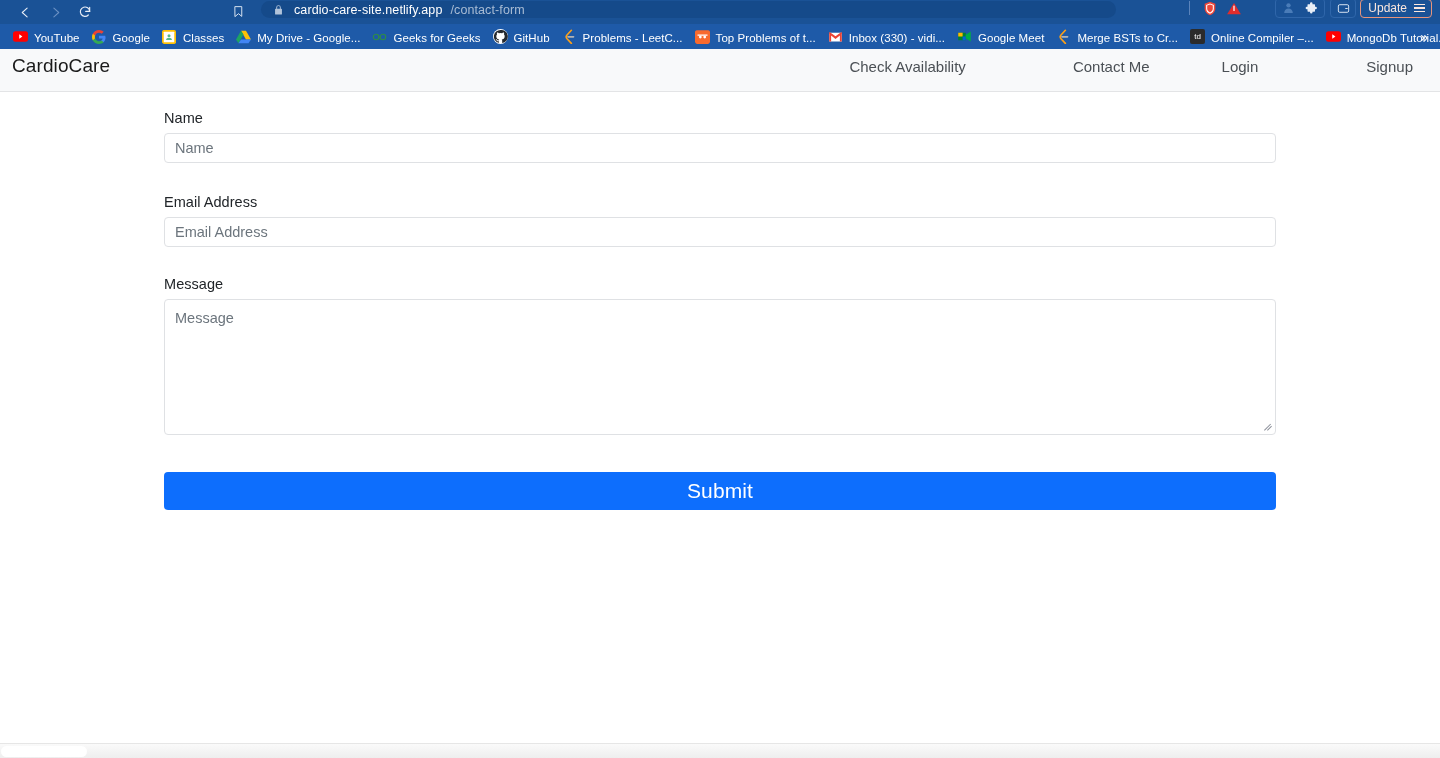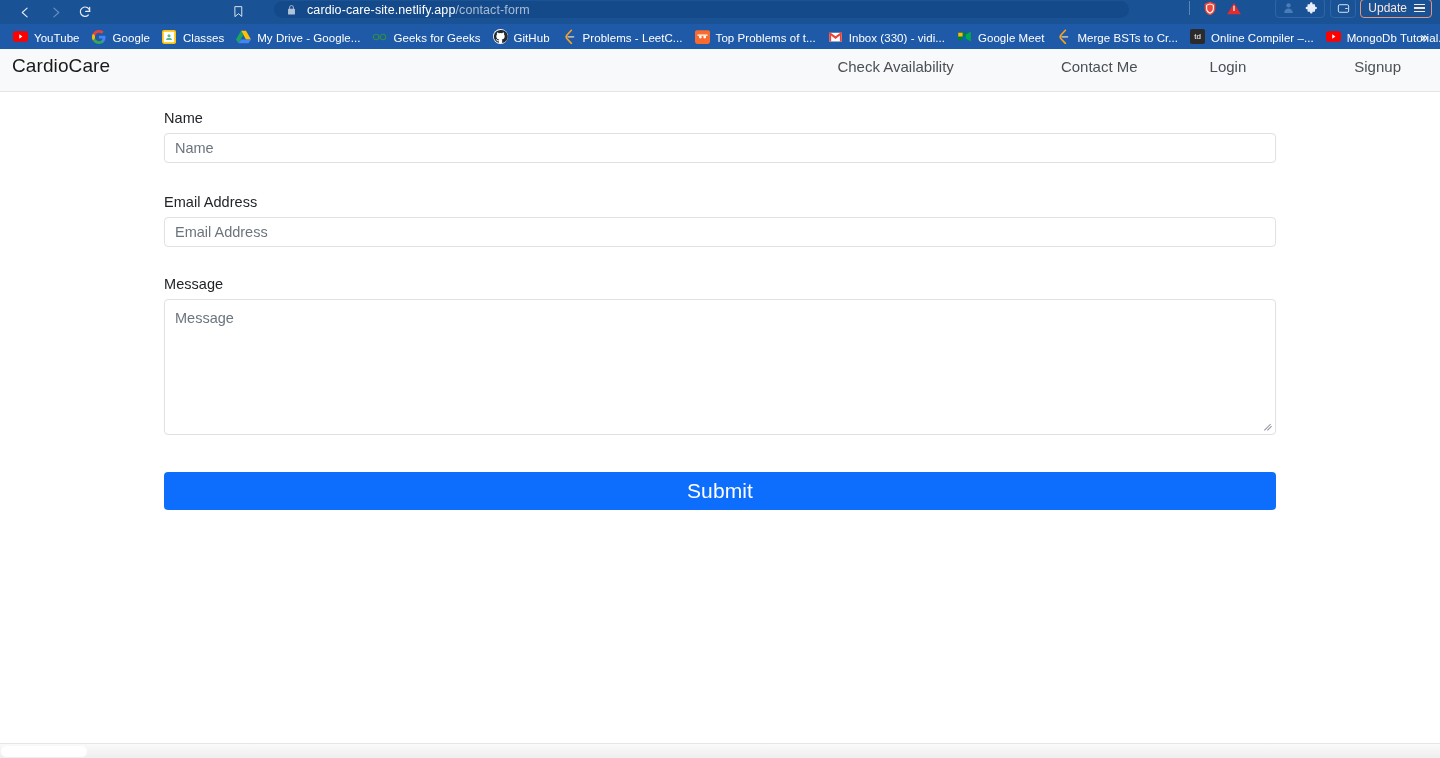--- a/index.html
+++ b/index.html
@@ -37,42 +37,42 @@
   .bookmark-star {
     position: absolute;
     left: 232px; top: 4px;
     width: 16px; height: 16px;
     color: #dbe5f2;
     cursor: pointer;
   }
 
   .omnibox {
     position: absolute;
-    left: 274px; top: 1px;
+    left: 261px; top: 1px;
     width: 855px; height: 17px;
     background: #154a8a;
     border-radius: 11px;
     display: flex;
     align-items: center;
     padding: 0 12px;
     cursor: text;
   }
   .lock-ico {
     width: 11px; height: 12px;
     margin-right: 10px;
     flex: 0 0 auto;
     opacity: .85;
   }
   .url-text {
     font-size: 12.5px;
     color: #ffffff;
     white-space: nowrap;
     letter-spacing: .1px;
   }
-  .url-path { color: #a9bcd4; }
+  .url-path { color: #a9bcd4; margin-left: 8px; }
 
   .tb-right {
     position: absolute;
     right: 8px; top: 0;
     height: 16px;
     display: flex; align-items: center; gap: 0px;
   }
   .tb-sep {
     width: 1px; height: 14px;
     background: #5b84bb;
@@ -177,21 +177,21 @@
     font-size: 15px;
     color: #4b5055;
     padding: 0 0;
     margin-left: 0;
     cursor: pointer;
     white-space: nowrap;
   }
   .nl-1 { margin-right: 107px; }
   .nl-2 { margin-right: 72px; }
   .nl-3 { margin-right: 108px; }
-  .nl-4 { margin-right: 23px; }
+  .nl-4 { margin-right: 11px; }
 
   .form-wrap {
     width: 1112px;
     margin: 0 auto;
     padding-top: 18px;
   }
   .field { margin-bottom: 12px; }
   .field-label {
     font-size: 14.5px;
     color: #212529;

